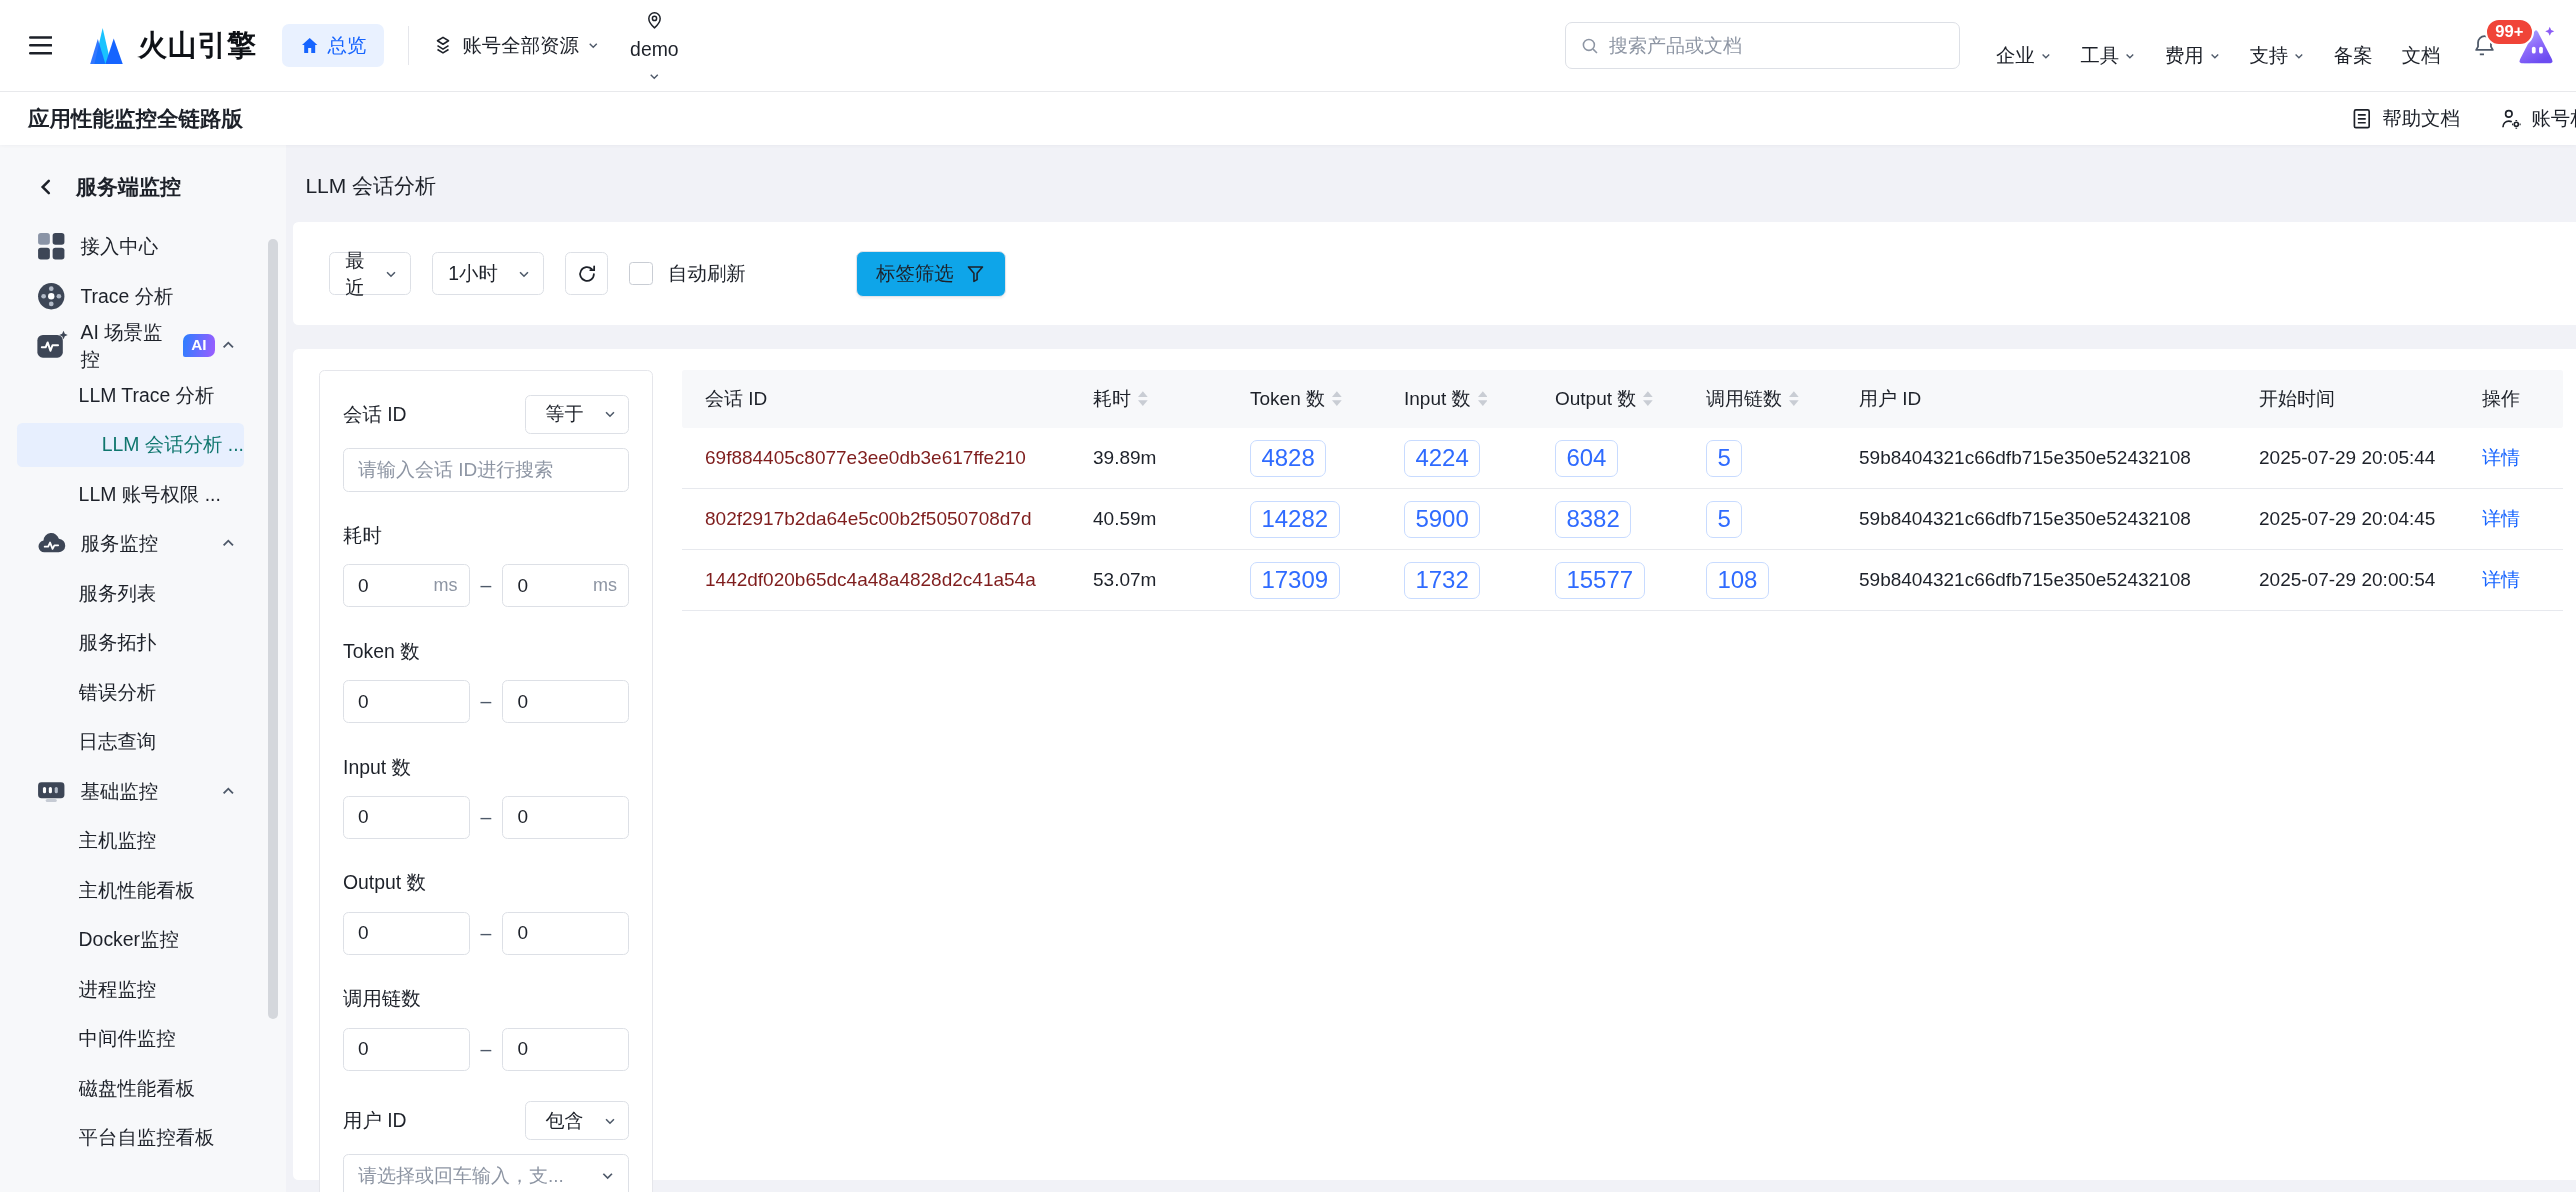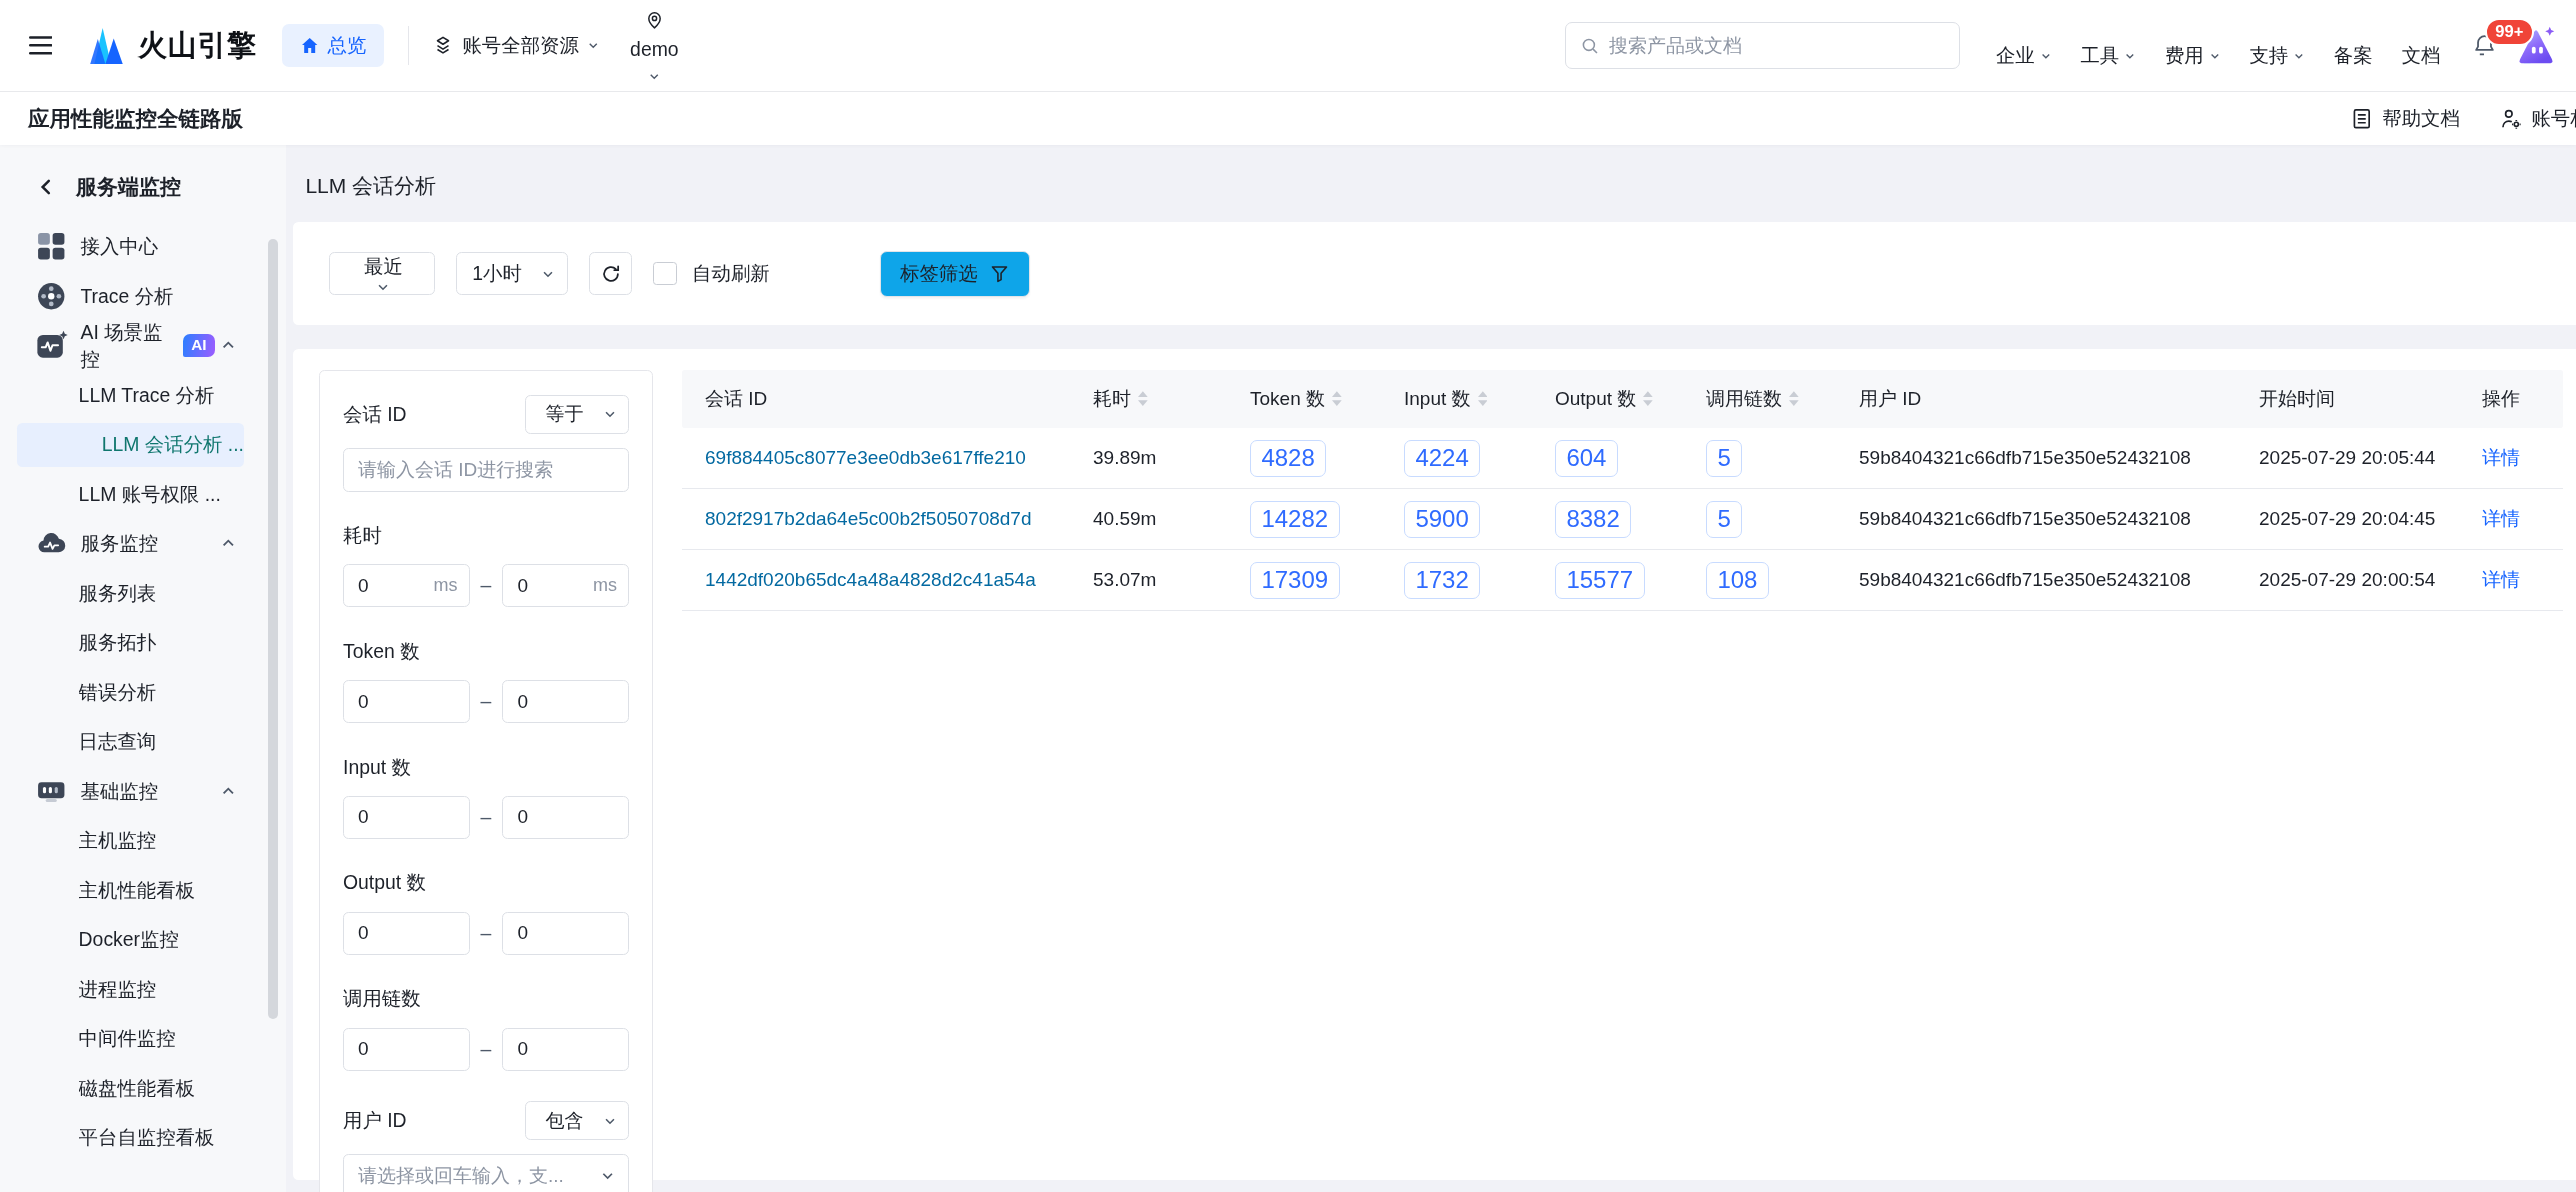--- a/index.html
+++ b/index.html
@@ -90,21 +90,21 @@
 
   .toolbar-panel {
     margin: 22px 0 0 7px; width: 2283px; height: 103px; background: #fff;
     border-radius: 5.5px 0 0 5.5px; display: flex; align-items: center; padding-left: 36px; gap: 21px;
   }
   .select-box {
     height: 43px; border: 0.7px solid #DDE0E6; border-radius: 5.5px; background: #fff;
     display: flex; align-items: center; justify-content: space-between;
     padding: 0 12.5px 0 15.3px; font-size: 19.4px; cursor: pointer;
   }
-  .sb-sm { width: 106px; flex-direction: column; }
+  .sb-sm { width: 82px; }
   .sb-md { width: 112px; }
   .icon-btn {
     width: 43px; height: 43px; border: 0.7px solid #DDE0E6; border-radius: 5.5px; background: #fff;
     display: flex; align-items: center; justify-content: center; cursor: pointer;
   }
   .checkbox {
     width: 23.6px; height: 23.6px; border: 1.4px solid #C9CDD4; border-radius: 3.5px; background: #fff; cursor: pointer;
   }
   .check-label { font-size: 19.4px; margin-left: -5.5px; }
   .tag-filter-btn {
@@ -155,21 +155,21 @@
   
   .table-wrap { flex: 1; min-width: 0; }
   .thead { display: flex; align-items: center; height: 58px; background: #F7F8FA; border-radius: 2.8px; }
   .th { font-size: 19px; font-weight: 500; color: #1D2129; display: flex; align-items: center; gap: 7px; padding-left: 11px; }
   .sorter { display: flex; flex-direction: column; gap: 2.8px; cursor: pointer; }
   .trow { display: flex; align-items: center; height: 61px; border-bottom: 0.7px solid #E7E9EE; background: #fff; }
   .td { font-size: 19px; padding-left: 11px; white-space: nowrap; overflow: hidden; }
   .c0 { width: 400px; padding-left: 23px; } .c1 { width: 157px; } .c2 { width: 154px; }
   .c3 { width: 151px; } .c4 { width: 151px; } .c5 { width: 153px; }
   .c6 { width: 400px; } .c7 { width: 223px; } .c8 { flex: 1; }
-  .link-id { color: #0369a1; cursor: pointer; }
+  .link-id { color: #7f1d1d; cursor: pointer; }
   .link-action { color: #1664FF; cursor: pointer; }
   .chip {
     display: inline-flex; align-items: center; justify-content: center; min-width: 18px;
     padding: 3.5px 10.4px; border: 1.4px solid #C8DBFF; border-radius: 7px; color: #2F6BFF;
     font-size: 24px; background: #fff;
   }
 </style>
 </head>
 <body>
 

